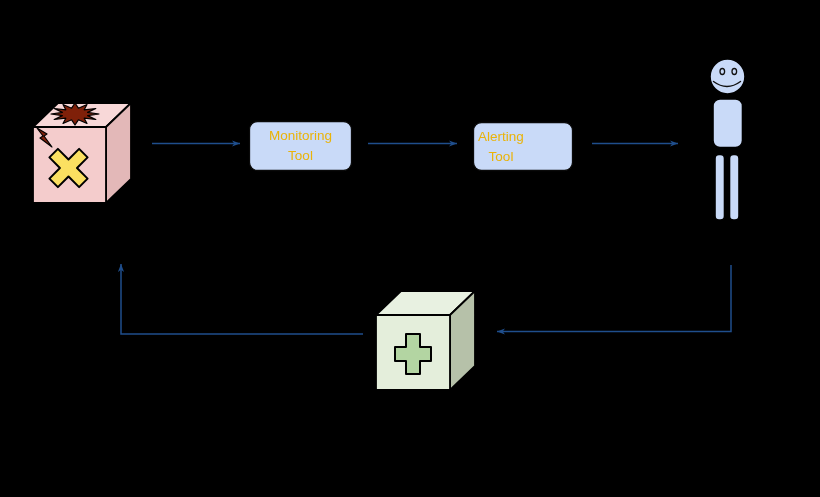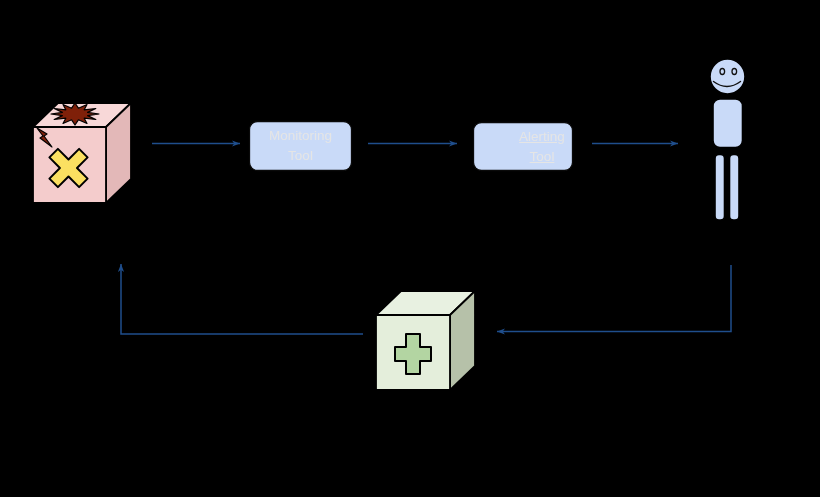--- a/index.html
+++ b/index.html
@@ -22,27 +22,27 @@
     left: 0;
     top: 0;
   }
   .tool-box-label {
     position: absolute;
     display: flex;
     flex-direction: column;
     align-items: center;
     justify-content: center;
     text-align: center;
-    color: #e5e5e5;
+    color: #eab308;
     font-size: 13.5px;
     line-height: 20px;
     pointer-events: none;
   }
   .tb-monitoring { left: 249px; top: 121px; width: 103px; height: 50px; }
-  .tb-alerting  { left: 492px; top: 122px; width: 100px; height: 49px; text-decoration: underline; }
+  .tb-alerting  { left: 451px; top: 122px; width: 100px; height: 49px; }
 </style>
 </head>
 <body>
 
 <div class="canvas">
 
   <svg width="820" height="497" viewBox="0 0 820 497">
     <defs>
       <marker id="arrowhead" markerUnits="userSpaceOnUse" markerWidth="10" markerHeight="8" refX="8" refY="3.5" orient="auto">
         <path d="M0,0.4 L8,3.5 L0,6.6 L2.3,3.5 Z" fill="#1f4e8c"></path>

